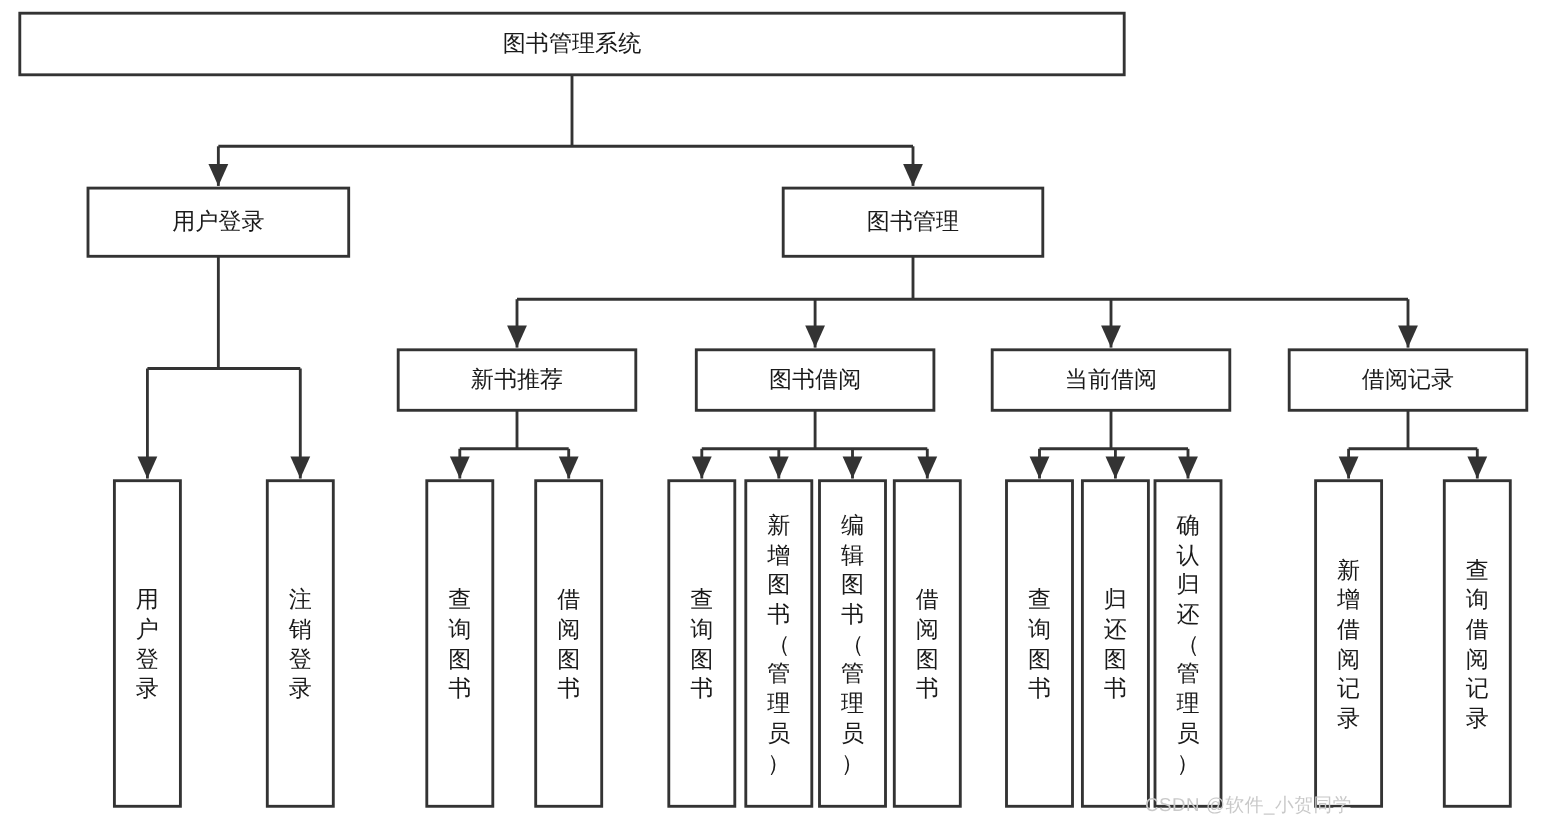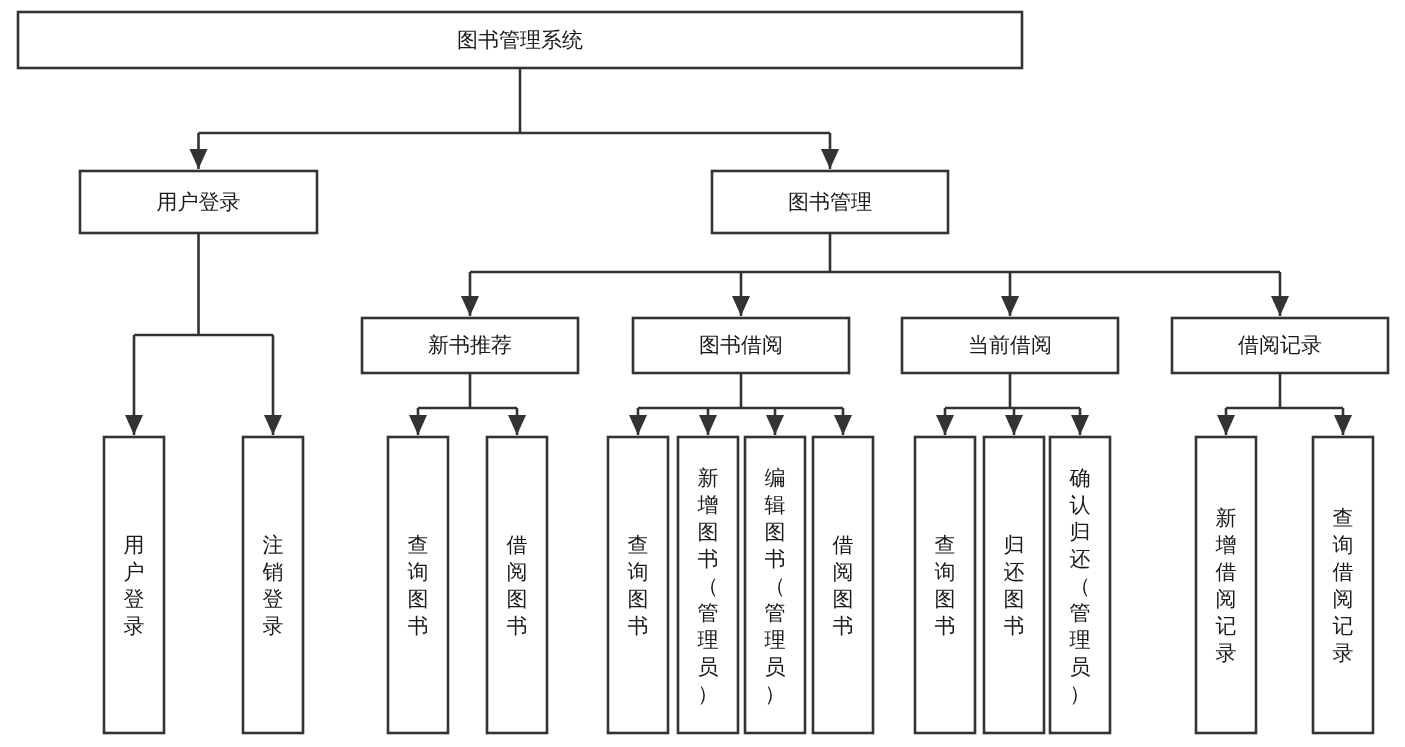--- a/index.html
+++ b/index.html
@@ -202,14 +202,15 @@
           <rect x="1196" y="437" width="60" height="296" class="node-box"></rect>
           <text x="1226" y="525" class="node-label-v"><tspan x="1226" dy="0">新</tspan><tspan x="1226" dy="27">增</tspan><tspan x="1226" dy="27">借</tspan><tspan x="1226" dy="27">阅</tspan><tspan x="1226" dy="27">记</tspan><tspan x="1226" dy="27">录</tspan></text>
         </g>
         <g>
           <rect x="1313" y="437" width="60" height="296" class="node-box"></rect>
           <text x="1343" y="525" class="node-label-v"><tspan x="1343" dy="0">查</tspan><tspan x="1343" dy="27">询</tspan><tspan x="1343" dy="27">借</tspan><tspan x="1343" dy="27">阅</tspan><tspan x="1343" dy="27">记</tspan><tspan x="1343" dy="27">录</tspan></text>
         </g>
       </g>
   </svg>
 
+  <div class="watermark">CSDN @软件_小贺同学</div>
 
 </div>
 
 </body></html>

